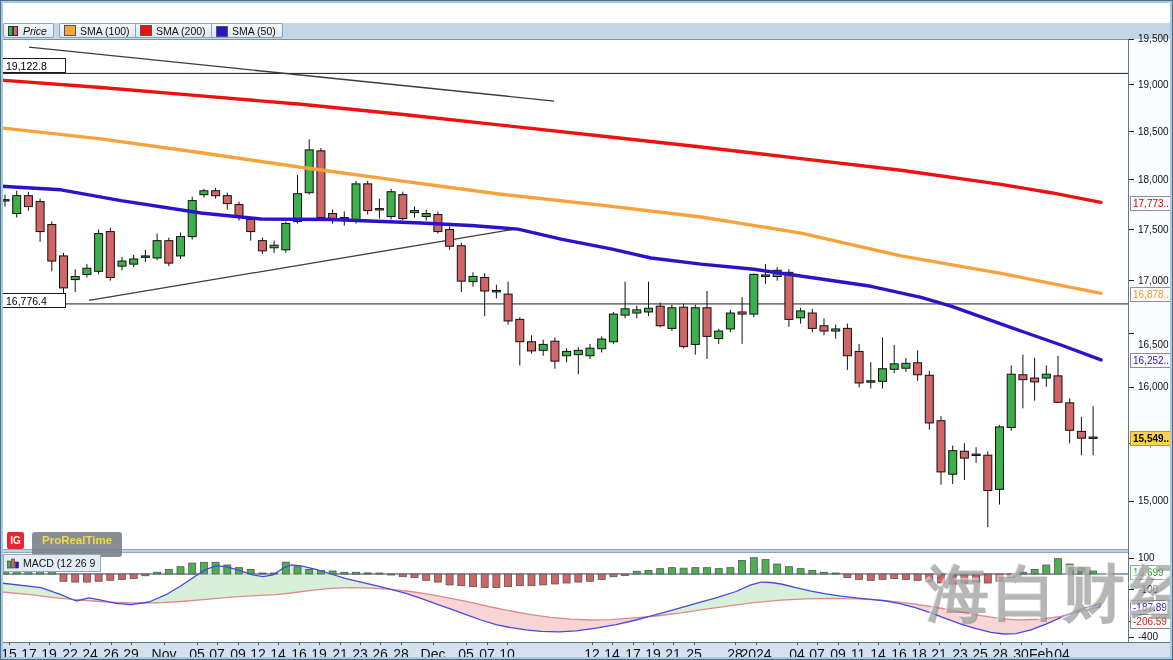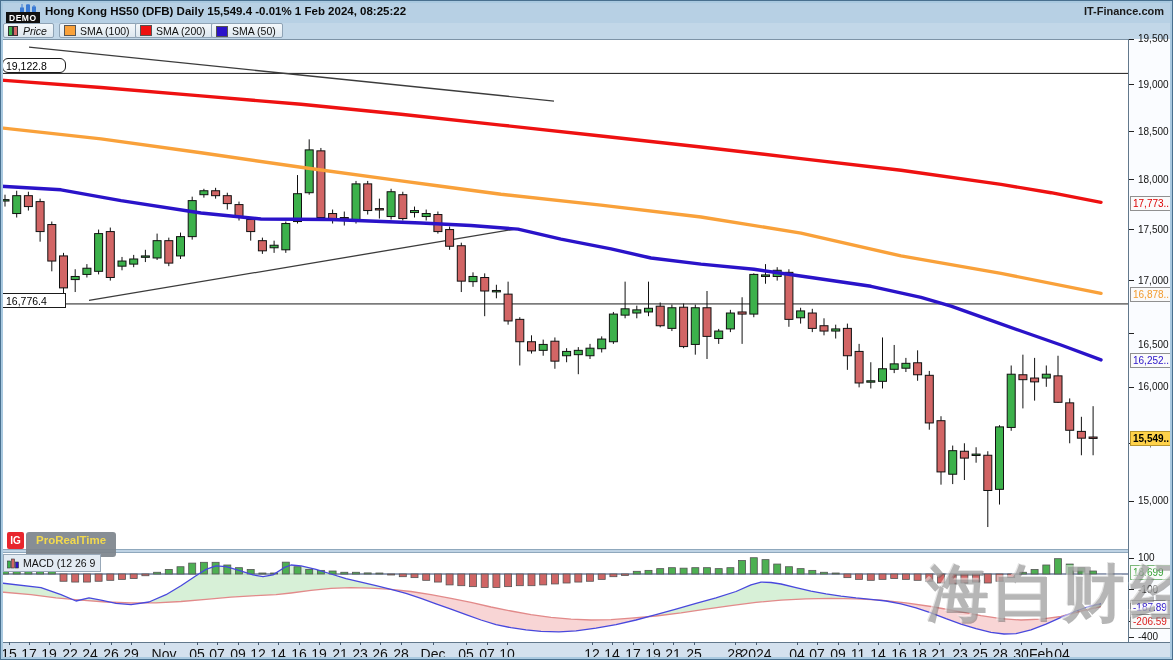--- a/index.html
+++ b/index.html
@@ -38,56 +38,39 @@
   .xtick{position:absolute;width:1px;height:3px;background:#44596e;z-index:3;}
   .lvlbox{position:absolute;left:1129px;width:42px;height:13px;border:1px solid #909090;
           background:rgba(250,250,250,.95);font-size:10px;line-height:13px;padding-left:2px;
           z-index:4;white-space:nowrap;overflow:hidden;}
   .leftbox{position:absolute;left:1px;width:64px;height:15px;background:#fff;border:1px solid #1a1a1a;
            font-size:10.5px;line-height:15px;padding-left:3px;color:#000;z-index:4;box-sizing:border-box;}
   
   #logo{position:absolute;left:6px;top:531px;height:17px;display:flex;z-index:5;}
   #logo .ig{width:17px;height:17px;background:#e8262d;color:#fff;font-weight:bold;font-size:10px;
             display:flex;align-items:center;justify-content:center;border-radius:2px;}
-  #logo .prt{margin-left:2px;height:25px;background:rgba(125,132,140,.92);border-radius:3px;
+  #logo .prt{margin-left:8px;height:25px;background:rgba(125,132,140,.92);border-radius:3px;
              color:#f2d94e;font-weight:bold;font-size:11.5px;line-height:17px;padding:0 10px;}
   
   #macdlabel{position:absolute;left:2px;top:553px;height:16px;background:#e3ebf3;border:1px solid #98a8b8;
              display:flex;align-items:center;font-size:10.5px;color:#111;padding:0 5px 0 3px;z-index:5;cursor:pointer;}
   #macdlabel svg{margin-right:4px;}
   
   #wm-cjk{position:absolute;left:925px;top:550px;font-size:62px;font-weight:bold;letter-spacing:6px;
           color:rgba(185,185,185,.38);text-shadow:1px 1px 0 rgba(90,90,90,.45),-1px -1px 0 rgba(255,255,255,.5);
           z-index:7;white-space:nowrap;}
   #wm-site{position:absolute;left:946px;top:610px;font-size:42px;font-weight:bold;font-style:italic;
            color:rgba(41,153,214,.82);letter-spacing:3px;z-index:8;white-space:nowrap;}
 </style>
 </head>
 <body>
 
 <div id="win">
   <div class="frame"></div>
 
-  <div id="titlebar">
-    <span id="miniicon">
-      <svg width="20" height="11">
-          <g stroke="#3b7bd4" fill="#3b7bd4">
-        <line x1="3" y1="0" x2="3" y2="11"></line>
-            <rect x="1.5" y="4" width="3" height="5"></rect>
-        <line x1="9" y1="0" x2="9" y2="11"></line>
-            <rect x="7.5" y="1" width="3" height="7"></rect>
-        <line x1="15" y1="1" x2="15" y2="11"></line>
-            <rect x="13.5" y="3" width="3" height="6"></rect>
-      </g>
-        </svg>
-    </span>
-    <span id="demo">DEMO</span>
-    <span id="title">Hong Kong HS50 (DFB) Daily 15,549.4 -0.01% 1 Feb 2024, 08:25:22</span>
-    <span id="provider">IT-Finance.com</span>
-  </div>
 
   <div id="legendbar">
     <div class="lgbtn" style="left:2px;font-style:italic;">
       <span class="chip" style="border:none;width:11px;">
         <svg width="11" height="10">
             <rect x="0.5" y="0.5" width="4" height="9" fill="#3cb14b" stroke="#333"></rect>
             <rect x="5.5" y="0.5" width="4" height="9" fill="#d26565" stroke="#333"></rect>
           </svg>
       </span>
       <span>Price</span>
@@ -408,21 +391,21 @@
       <rect x="1030.1" y="568.418" width="7" height="4.582" fill="#4db052" stroke="#555" stroke-width="0.8"></rect>
       <rect x="1041.8" y="563.994" width="7" height="9.006" fill="#4db052" stroke="#555" stroke-width="0.8"></rect>
       <rect x="1053.5" y="557.674" width="7" height="15.326" fill="#4db052" stroke="#555" stroke-width="0.8"></rect>
       <rect x="1065.2" y="563.046" width="7" height="9.954" fill="#4db052" stroke="#555" stroke-width="0.8"></rect>
       <rect x="1076.8999999999999" y="566.68" width="7" height="6.32" fill="#4db052" stroke="#555" stroke-width="0.8"></rect>
       <rect x="1088.6" y="569.998" width="7" height="3.0020000000000002" fill="#4db052" stroke="#555" stroke-width="0.8"></rect>
       <path d="M0,591.0 L30,593.7 L55,596.9 L80,599.2 L105,601.0 L130,601.9 L155,601.9 L180,600.5 L205,598.3 L230,596.1 L255,594.6 L275,593.7 L290,592.0 L310,589.3 L330,587.4 L350,586.6 L370,587.1 L390,588.3 L410,590.5 L430,593.7 L450,597.3 L470,601.4 L490,606.0 L510,610.0 L530,613.6 L550,616.3 L570,618.2 L590,619.0 L610,618.7 L630,617.2 L655,615.0 L680,611.9 L705,608.2 L730,604.6 L755,601.4 L780,599.2 L805,597.8 L830,597.3 L855,597.8 L880,599.2 L905,601.9 L930,605.5 L955,610.0 L980,614.6 L1000,617.7 L1020,619.0 L1040,618.2 L1060,615.5 L1080,610.0 L1100,605.7" fill="none" stroke="#e28a8a" stroke-width="1.3" stroke-linejoin="round"></path>
       <path d="M0,582.0 L40,586.6 L60,593.7 L75,600.0 L88,596.9 L100,599.2 L115,602.4 L130,603.7 L148,601.0 L165,593.7 L180,584.7 L195,574.7 L205,568.4 L215,564.9 L225,565.7 L238,569.4 L252,573.9 L262,575.7 L272,573.9 L283,566.7 L290,564.0 L300,564.9 L315,568.4 L330,573.0 L345,577.6 L360,581.1 L375,584.7 L390,588.3 L405,592.4 L420,597.3 L435,602.9 L450,608.2 L465,613.6 L480,619.0 L495,623.6 L510,626.7 L525,628.9 L540,630.4 L558,630.8 L575,629.9 L595,627.2 L615,623.6 L635,619.0 L655,613.6 L675,608.2 L695,602.4 L715,596.9 L735,590.5 L750,583.9 L760,581.1 L770,581.5 L780,583.0 L795,586.6 L810,590.2 L825,592.9 L840,595.1 L855,596.9 L870,598.3 L885,600.0 L900,602.9 L915,606.8 L930,611.9 L945,617.7 L960,623.1 L975,627.7 L990,631.3 L1003,633.0 L1015,632.6 L1030,628.9 L1045,623.1 L1060,616.3 L1075,610.0 L1088,605.5 L1100,602.7" fill="none" stroke="#4848dd" stroke-width="1.3" stroke-linejoin="round"></path>
     </svg>
 
-  <div class="leftbox" id="leftbox0" style="top: 57.3978px; border-radius: 6px;">19,122.8</div>
+  <div class="leftbox" id="leftbox0" style="top: 57.3978px;">19,122.8</div>
   <div class="leftbox" id="leftbox1" style="top: 292px;">16,776.4</div>
 
   <div id="logo">
     <span class="ig">IG</span>
     <span class="prt">ProRealTime</span>
   </div>
 
   <div id="macdlabel">
     <svg width="12" height="11">
       <rect x="0.5" y="3" width="3" height="7" fill="#3cb14b" stroke="#333" stroke-width="0.6"></rect>

